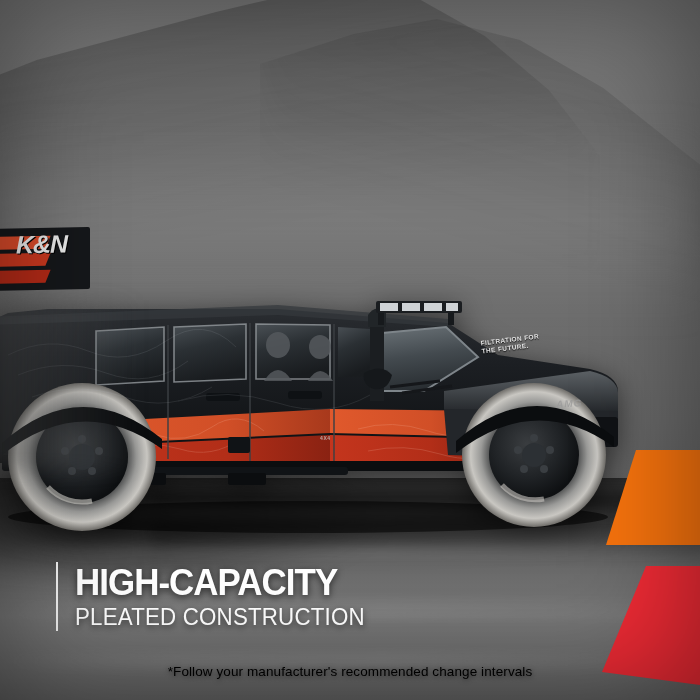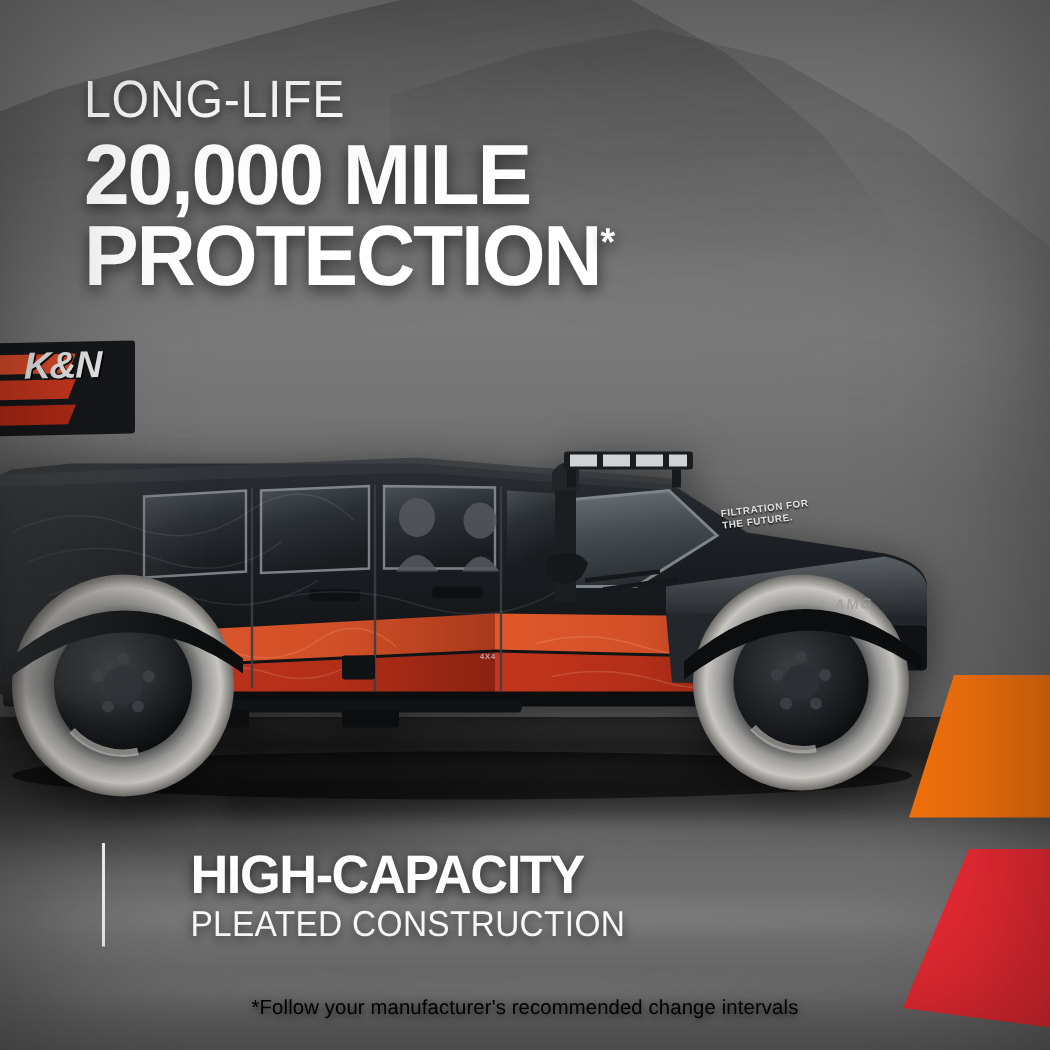--- a/index.html
+++ b/index.html
@@ -190,26 +190,25 @@
     font-size: 26px;
     font-weight: 700;
     vertical-align: super;
     line-height: 0;
     letter-spacing: 0;
   }
 
   
   .subhead {
     position: absolute;
-    left: 68px;
+    left: 56px;
     top: 562px;
     z-index: 30;
     display: flex;
     align-items: center;
-    gap: 40px;
   }
   .rule {
     width: 2px;
     background: #ffffff;
     margin-right: 17px;
     align-self: stretch;
     opacity: .95;
   }
   .sub-lines { padding-top: 1px; }
   .sub-main {
@@ -472,25 +471,20 @@
     <div class="kn-text">K&amp;N</div>
   </div>
 
   <div class="hood-text">
     <div>FILTRATION FOR</div>
     <div>THE FUTURE.</div>
   </div>
   <div class="badge-amg">AMG</div>
   <div class="badge-door">4X4</div>
 
-  <div class="headline">
-    <div class="eyebrow">LONG-LIFE</div>
-    <div class="h-big">20,000 MILE</div>
-    <div class="h-big second"><span>PROTECTION</span><sup>*</sup></div>
-  </div>
 
   <div class="subhead">
     <div class="rule"></div>
     <div class="sub-lines">
       <div class="sub-main">HIGH-CAPACITY</div>
       <div class="sub-second">PLEATED CONSTRUCTION</div>
     </div>
   </div>
 
   <div class="footnote">*Follow your manufacturer's recommended change intervals</div>

